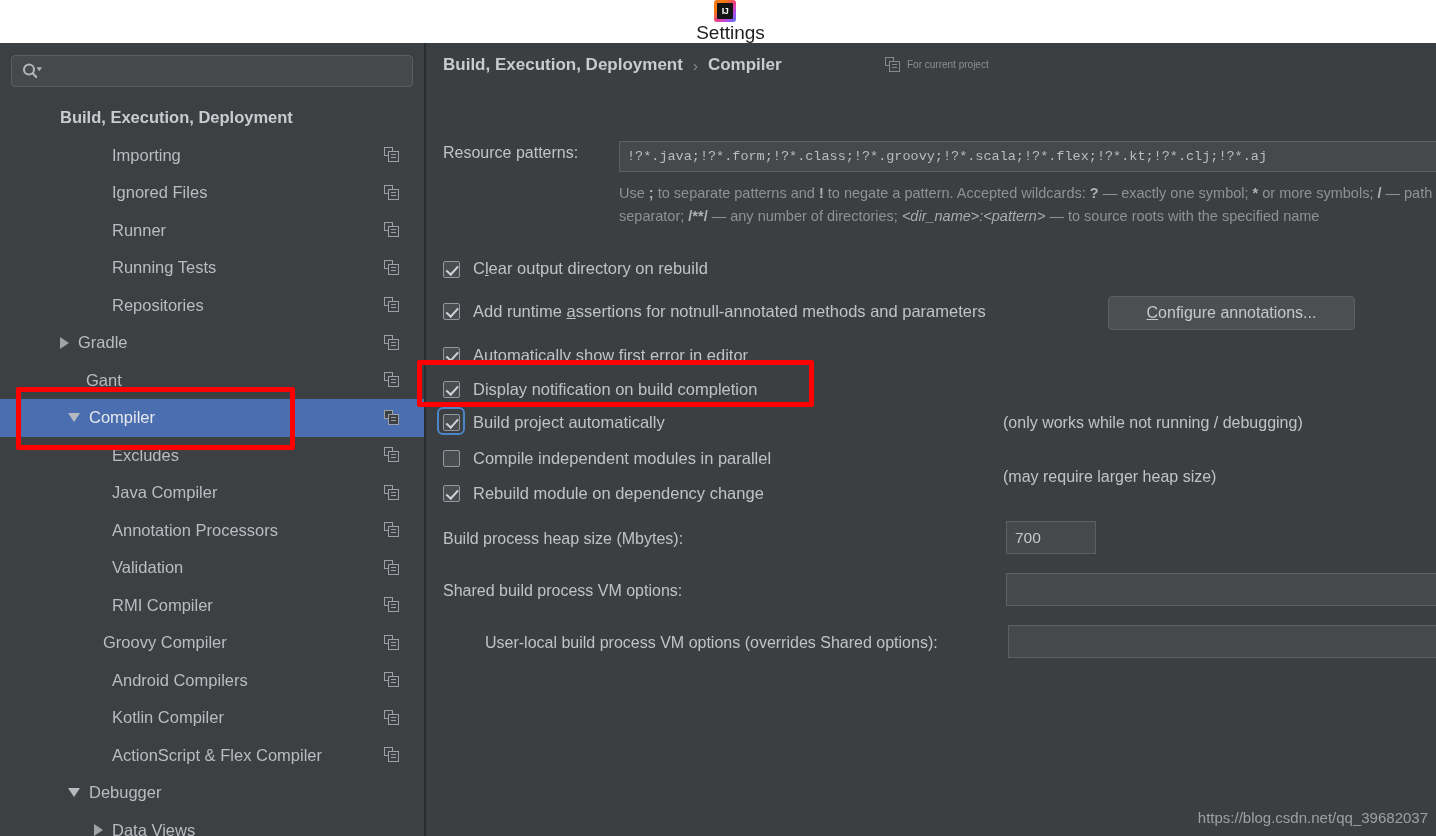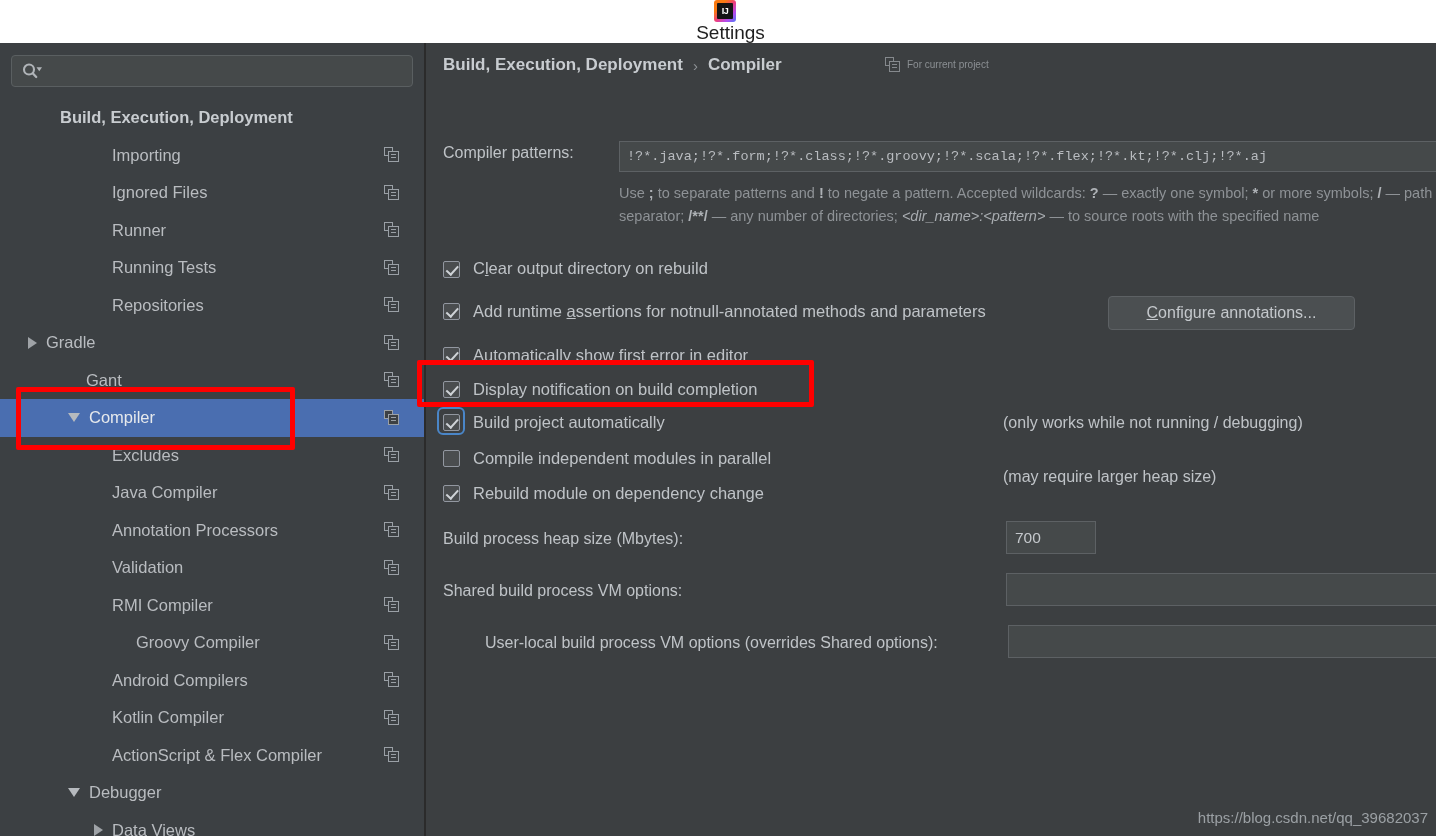--- a/index.html
+++ b/index.html
@@ -368,21 +368,21 @@
         <div class="tree-row" style="padding-left: 94px;">
           <span class="arrow none"></span>
           <span class="tree-label">Running Tests</span>
           <span class="copy-icon-slot"><span class="stack-icon"><span class="b1"></span><span class="b2"></span></span></span>
         </div>
         <div class="tree-row" style="padding-left: 94px;">
           <span class="arrow none"></span>
           <span class="tree-label">Repositories</span>
           <span class="copy-icon-slot"><span class="stack-icon"><span class="b1"></span><span class="b2"></span></span></span>
         </div>
-        <div class="tree-row" style="padding-left: 28px; align-items: center;">
+        <div class="tree-row" style="padding-left: 60px; align-items: center;">
           <span class="arrow collapsed"></span>
           <span class="tree-label">Gradle</span>
           <span class="copy-icon-slot"><span class="stack-icon"><span class="b1"></span><span class="b2"></span></span></span>
         </div>
         <div class="tree-row" style="padding-left: 68px;">
           <span class="arrow none"></span>
           <span class="tree-label">Gant</span>
           <span class="copy-icon-slot"><span class="stack-icon"><span class="b1"></span><span class="b2"></span></span></span>
         </div>
         <div class="tree-row selected" style="padding-left: 68px;">
@@ -408,21 +408,21 @@
         <div class="tree-row" style="padding-left: 94px;">
           <span class="arrow none"></span>
           <span class="tree-label">Validation</span>
           <span class="copy-icon-slot"><span class="stack-icon"><span class="b1"></span><span class="b2"></span></span></span>
         </div>
         <div class="tree-row" style="padding-left: 94px;">
           <span class="arrow none"></span>
           <span class="tree-label">RMI Compiler</span>
           <span class="copy-icon-slot"><span class="stack-icon"><span class="b1"></span><span class="b2"></span></span></span>
         </div>
-        <div class="tree-row" style="padding-left: 118px;">
+        <div class="tree-row" style="padding-left: 85px;">
           <span class="arrow none"></span>
           <span class="tree-label">Groovy Compiler</span>
           <span class="copy-icon-slot"><span class="stack-icon"><span class="b1"></span><span class="b2"></span></span></span>
         </div>
         <div class="tree-row" style="padding-left: 94px;">
           <span class="arrow none"></span>
           <span class="tree-label">Android Compilers</span>
           <span class="copy-icon-slot"><span class="stack-icon"><span class="b1"></span><span class="b2"></span></span></span>
         </div>
         <div class="tree-row" style="padding-left: 94px;">
@@ -460,21 +460,21 @@
     </div>
 
     <div class="for-project">
       <span class="stack-icon dim">
         <span class="b1"></span>
           <span class="b2"></span>
       </span>
       <span class="lbl">For current project</span>
     </div>
 
-    <div class="res-label">Compiler patterns:</div>
+    <div class="res-label">Resource patterns:</div>
     <div class="res-field">
       <span class="val">!?*.java;!?*.form;!?*.class;!?*.groovy;!?*.scala;!?*.flex;!?*.kt;!?*.clj;!?*.aj</span>
     </div>
 
     <div class="help-text">
       <span>Use </span><b>;</b><span> to separate patterns and </span><b>!</b><span> to negate a pattern. Accepted wildcards: </span><b>?</b><span> — exactly one symbol; </span><b>*</b><span> or more symbols; </span><b>/</b><span> — path separator; </span><b>/**/</b><span> — any number of directories; </span><i>&lt;dir_name&gt;:&lt;pattern&gt;</i><span> —</span>
       <span>to source roots with the specified name</span>
     </div>
 
     <div id="checkbox-container">

